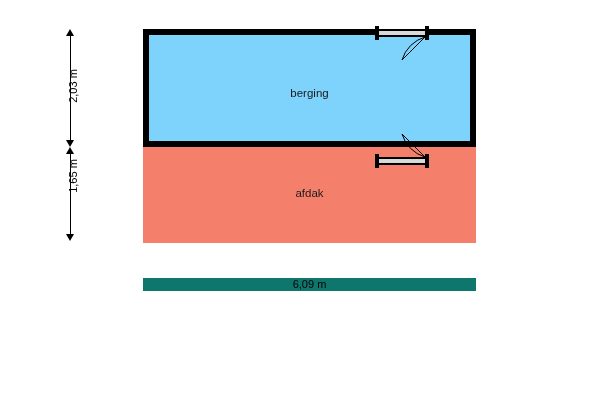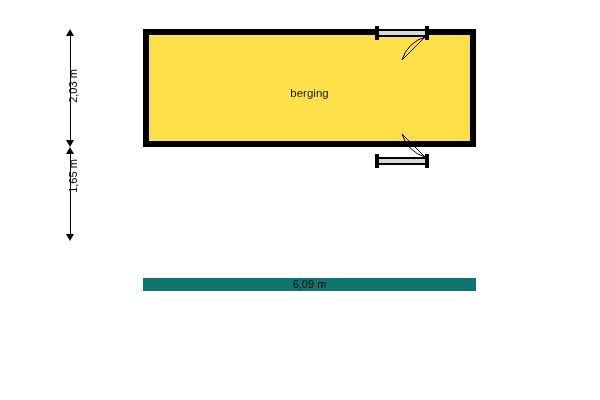--- a/index.html
+++ b/index.html
@@ -25,21 +25,21 @@
     box-sizing: border-box;
   }
   #room-berging {
     left: 143px;
     top: 29px;
     width: 333px;
     height: 118px;
     background: #8fc island;
   }
   #room-berging {
-    background: #fde047;
+    background: #7dd3fc;
     border: 6px solid #000000;
   }
   #room-afdak {
     left: 143px;
     top: 147px;
     width: 333px;
     height: 96px;
     background: #f4806c;
     border: 0;
   }
@@ -150,20 +150,23 @@
     line-height: 21px;
     font-family: "Liberation Sans", sans-serif;
   }
   #disclaimer div { display: block; }
 </style>
 </head>
 <body>
 
 <div id="stage">
 
+  <div class="room" id="room-afdak">
+    <div class="room-label" id="afdak-label">afdak</div>
+  </div>
 
   <div class="room" id="room-berging">
     <div class="room-label" id="berging-label">berging</div>
   </div>
 
   <div class="door" id="door-top">
     <div class="door-frame" style="left:2px; top:3px; width:50px; height:8px;"></div>
     <div class="door-jamb" style="left:0px; top:0px; width:4px; height:14px;"></div>
     <div class="door-jamb" style="left:50px; top:0px; width:4px; height:14px;"></div>
     <div class="door-arc" style="left:0px; top:10px; width:54px; height:26px;">

